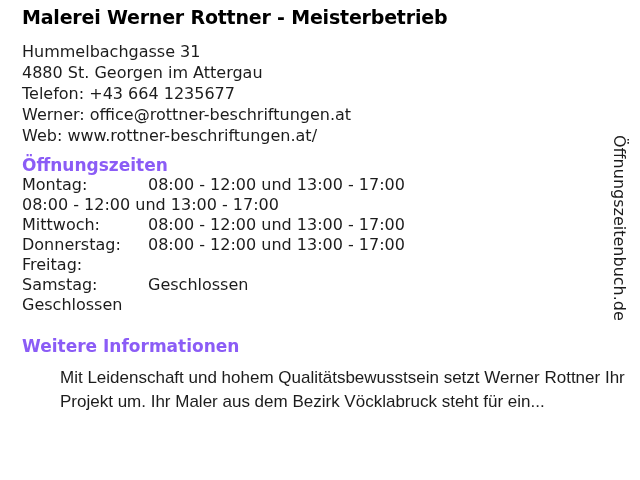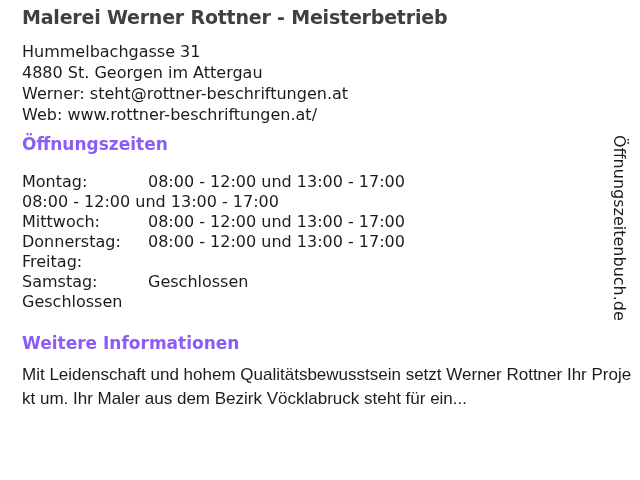--- a/index.html
+++ b/index.html
@@ -10,75 +10,77 @@
     color: #1c1c1c;
     font-family: "DejaVu Sans", sans-serif;
     overflow: hidden;
     position: relative;
     box-sizing: border-box;
     padding: 6px 0 0 22px;
   }
   .business-title {
     font-size: 19px;
     font-weight: bold;
-    color: #404040;
+    color: #000000;
     letter-spacing: -0.2px;
     line-height: 22px;
     margin: 0 0 13px 0;
   }
   .contact-block {
     font-size: 16px;
     line-height: 21px;
   }
   .contact-line { white-space: nowrap; }
   .section-heading {
     font-size: 17px;
     font-weight: bold;
     color: #8b5cf6;
     line-height: 20px;
     margin: 0;
   }
   .hours-heading { margin-top: 9px; }
   .hours-table {
-    margin-top: 18px;
+    margin-top: 0;
     font-size: 16px;
     line-height: 20px;
   }
   .hours-row { display: flex; }
   .hours-day { width: 126px; flex: 0 0 126px; }
   .hours-time { white-space: nowrap; }
   .info-heading { margin-top: 21px; }
   .info-text {
     margin-top: 10px;
     font-family: "Liberation Sans", sans-serif;
     font-size: 17px;
     line-height: 24px;
     word-break: break-all;
     padding-right: 4px;
+    margin-left: 38px;
   }
   .vertical-branding {
     position: absolute;
     top: 135px;
     right: 11px;
     writing-mode: vertical-rl;
     font-size: 16px;
     line-height: 20px;
     white-space: nowrap;
     color: #1c1c1c;
   }
 </style>
 </head>
 <body>
 
 <h1 class="business-title">Malerei Werner Rottner - Meisterbetrieb</h1>
 
 <div class="contact-block">
   <div class="contact-line">Hummelbachgasse 31</div>
   <div class="contact-line">4880 St. Georgen im Attergau</div>
-  <div class="contact-line"><span>Werner:</span> <span>steht@rottner-beschriftungen.at</span></div>
+  <div class="contact-line"><span>Telefon:</span> <span>+43 664 1235677</span></div>
+  <div class="contact-line"><span>Werner:</span> <span>office@rottner-beschriftungen.at</span></div>
   <div class="contact-line"><span>Web:</span> <span>www.rottner-beschriftungen.at/</span></div>
 </div>
 
 <h2 class="section-heading hours-heading">Öffnungszeiten</h2>
 
 <div class="hours-table">
   <div class="hours-row">
     <span class="hours-day">Montag:</span>
     <span class="hours-time">08:00 - 12:00 und 13:00 - 17:00</span>
   </div>

